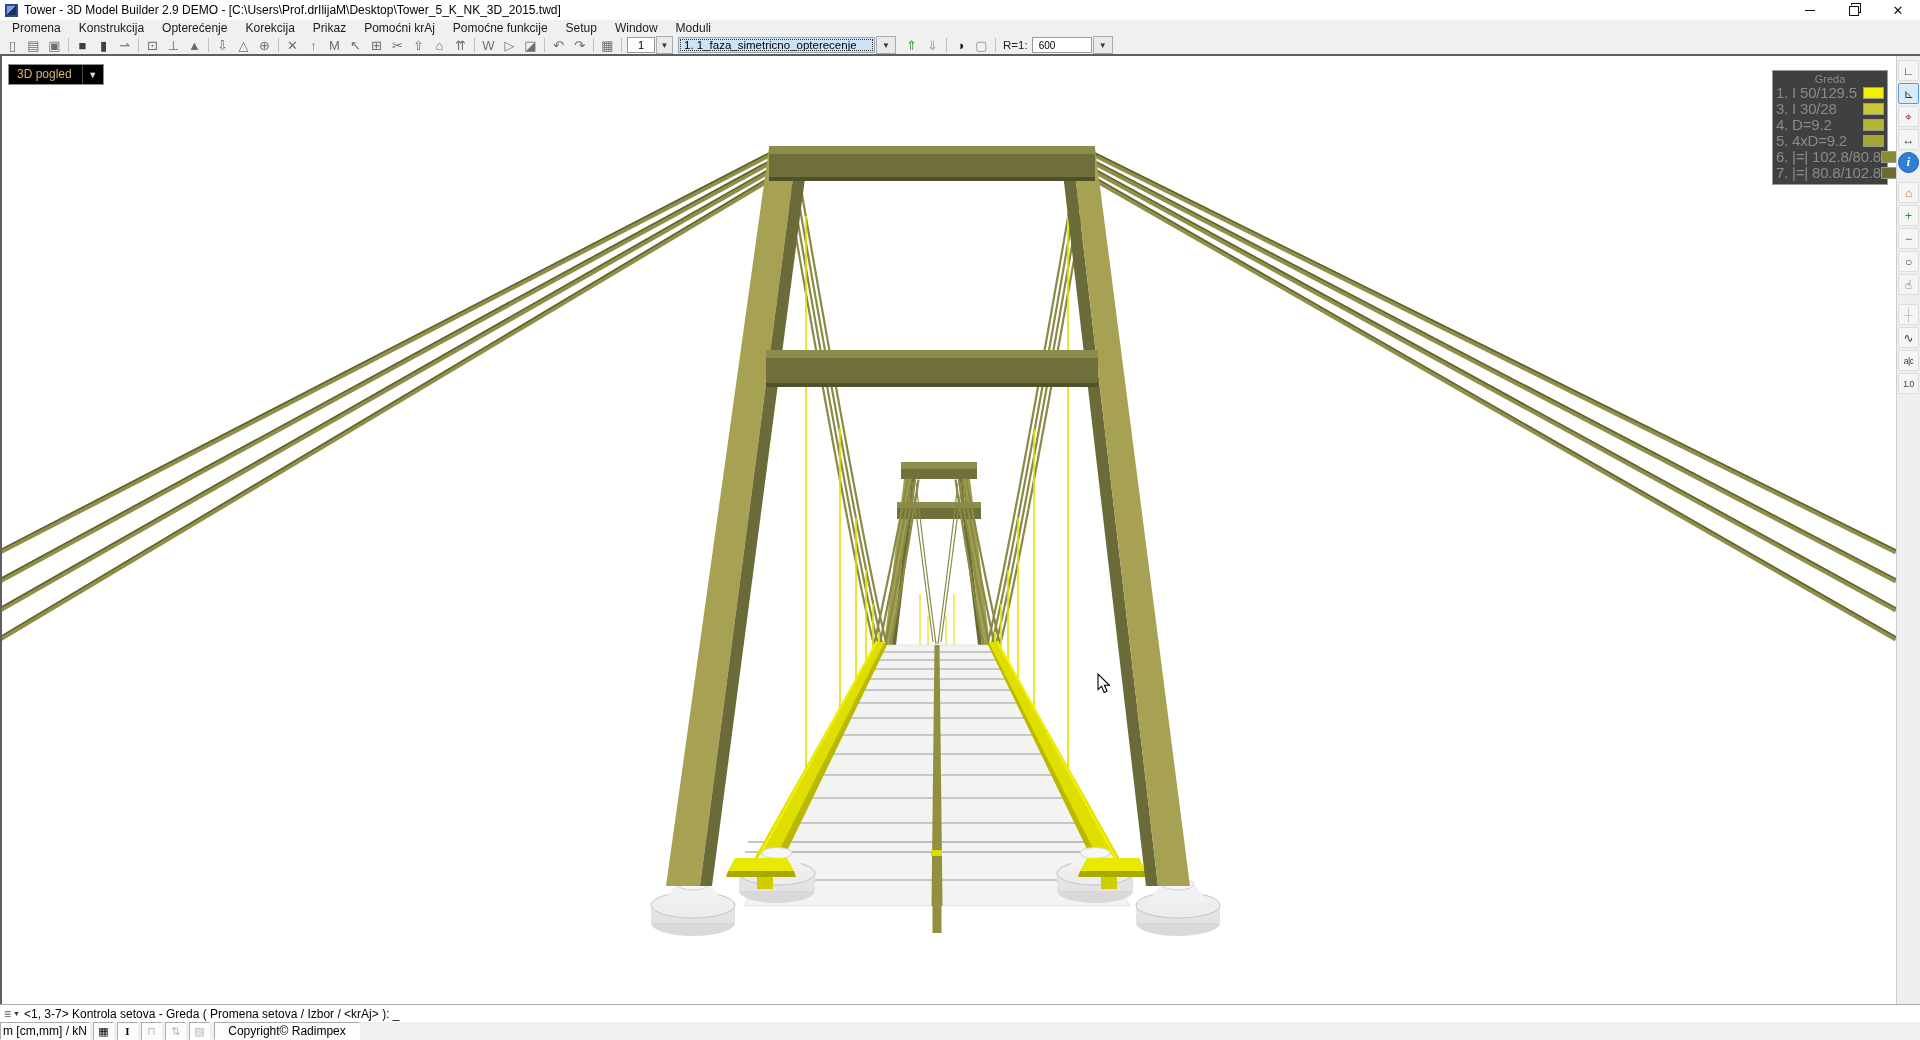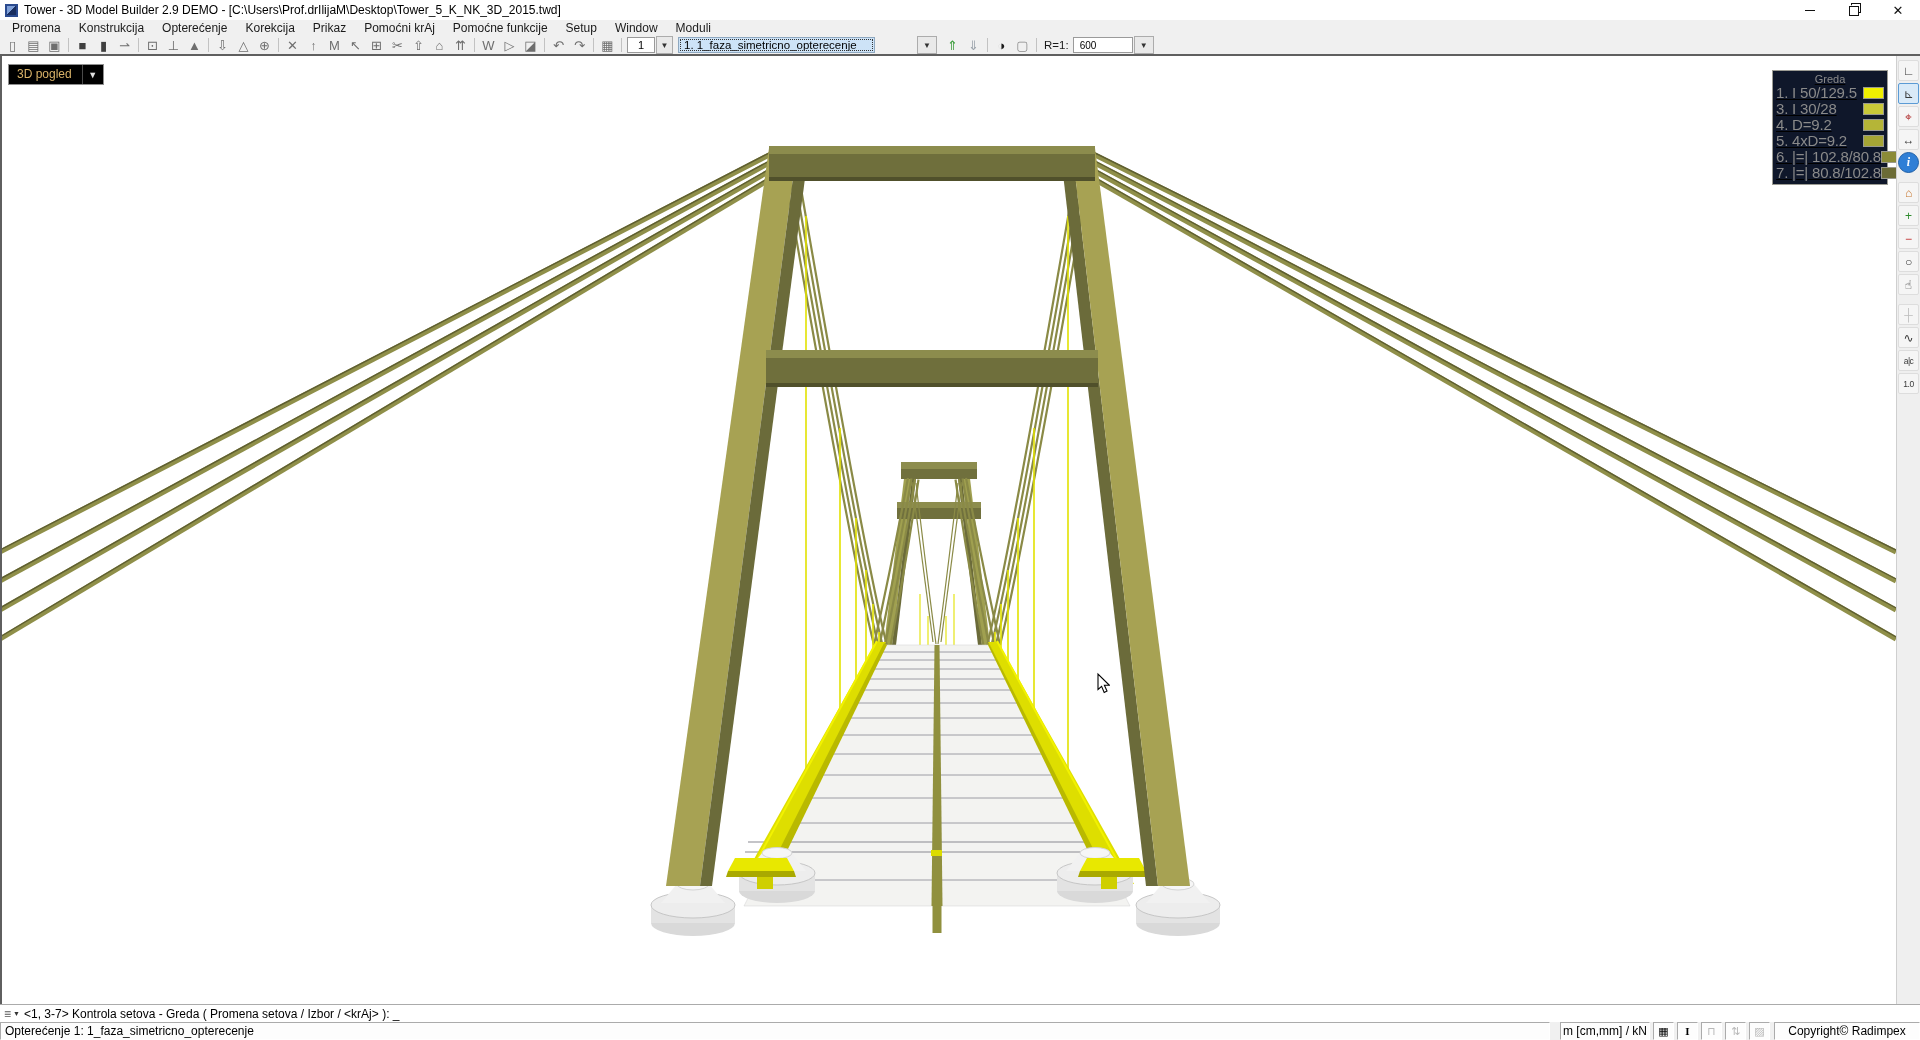--- a/index.html
+++ b/index.html
@@ -32,43 +32,43 @@
   .toolbar{position:absolute;top:36px;left:0;width:1920px;height:20px;background:#F0F0F0;
            border-bottom:2px solid #5f5f5f;display:flex;align-items:center;padding-left:2px;box-sizing:border-box;}
   .tb-icons{display:flex;align-items:center;height:18px;}
   .tbtn{width:21px;height:18px;display:flex;align-items:center;justify-content:center;
         color:#6e6e6e;font-size:13px;line-height:13px;flex:none;}
   .tsep{width:1px;height:14px;background:#C2C2C2;margin:0 3px;flex:none;}
   .spin-box{width:26px;height:14px;background:#fff;border:1px solid #9a9a9a;display:flex;
         align-items:center;justify-content:center;font-size:11px;margin-left:2px;}
   .drop-btn{width:15px;height:16px;background:#E9E9E9;border:1px solid #ACACAC;display:flex;
         align-items:center;justify-content:center;font-size:8px;color:#333;margin-left:1px;}
-  .combo{display:flex;align-items:center;margin:4px 5px;gap:41px;}
+  .combo{display:flex;align-items:center;margin:4px 5px;}
   .combo-text{width:190px;height:14px;background:#CDE3F7;border:1px solid #8EA8C0;
         outline:1px dotted #333;outline-offset:-3px;display:flex;align-items:center;
         padding-left:5px;font-size:11.5px;color:#000;white-space:nowrap;}
   .combo-btn{width:18px;height:16px;background:#E9E9E9;border:1px solid #ACACAC;display:flex;
         align-items:center;justify-content:center;font-size:8px;color:#333;margin-left:1px;}
   .r-label{margin:0 4px 0 4px;font-size:11.5px;color:#1a1a1a;}
   .r-box{width:52px;height:14px;background:#fff;border:1px solid #9a9a9a;display:flex;
         align-items:center;padding-left:6px;font-size:10px;}
 
   
   .canvas{position:absolute;top:56px;left:0;width:1896px;height:948px;background:#ffffff;
           border-left:2px solid #5f5f5f;box-sizing:border-box;overflow:hidden;}
   .scene-svg{position:absolute;left:0;top:0;}
 
   .view-select{position:absolute;top:8px;left:6px;display:flex;border:1px solid #8f8f8f;
           background:#000;}
   .view-select-label{background:#000;color:#D8B268;font-size:12px;padding:2px 10px 3px 8px;}
   .view-select-btn{background:#000;color:#E0E0E0;width:20px;display:flex;align-items:center;
           justify-content:center;border-left:1px solid #4a4a4a;font-size:9px;}
 
-  .legend{position:absolute;top:14px;right:8px;width:116px;background:#0f172a;
-          border:1px solid #9C9C94;padding:1px 3px 2px;box-sizing:border-box;text-decoration:underline;}
+  .legend{position:absolute;top:14px;right:8px;width:116px;background:#404040;
+          border:1px solid #9C9C94;padding:1px 3px 2px;box-sizing:border-box;}
   .legend-title{text-align:center;color:#8A8A8A;font-size:11px;height:14px;line-height:14px;}
   .legend-row{display:flex;align-items:center;height:13px;margin-bottom:3px;}
   .legend-label{flex:1;font-size:15px;color:#8A8A8A;white-space:nowrap;letter-spacing:-0.2px;}
   .legend-swatch{width:21px;height:12px;border:1px solid #9A9A8E;box-sizing:border-box;flex:none;}
 
   
   .side{position:absolute;top:56px;right:0;width:24px;height:948px;background:#EFEFEF;
         border-left:1px solid #CFCFCF;box-sizing:border-box;display:flex;flex-direction:column;
         align-items:center;padding-top:4px;}
   .sbtn{width:21px;height:21px;margin-bottom:2px;display:flex;align-items:center;justify-content:center;
@@ -420,21 +420,20 @@
     <span class="sbtn tiny">a|c</span>
     <span class="sbtn tiny">1.0</span>
   </div>
 
 <div class="cmdbar">
   <span class="cmd-icon">≡<span class="arr">▼</span></span>
   <span class="cmd-text">&lt;1, 3-7&gt; Kontrola setova - Greda ( Promena setova / Izbor / &lt;krAj&gt; ): _</span>
 </div>
 
 <div class="statusbar">
-  <span class="scell load">Opterećenje 1: 1_faza_simetricno_opterecenje</span>
   <span class="scell units">m [cm,mm] / kN</span>
   <span id="status-inds" style="display:flex">
       <span class="scell ind">
         <span>▦</span>
       </span>
       <span class="scell ind">
         <span class="serifI">I</span>
       </span>
       <span class="scell ind disabled">
         <span>⊓</span>

